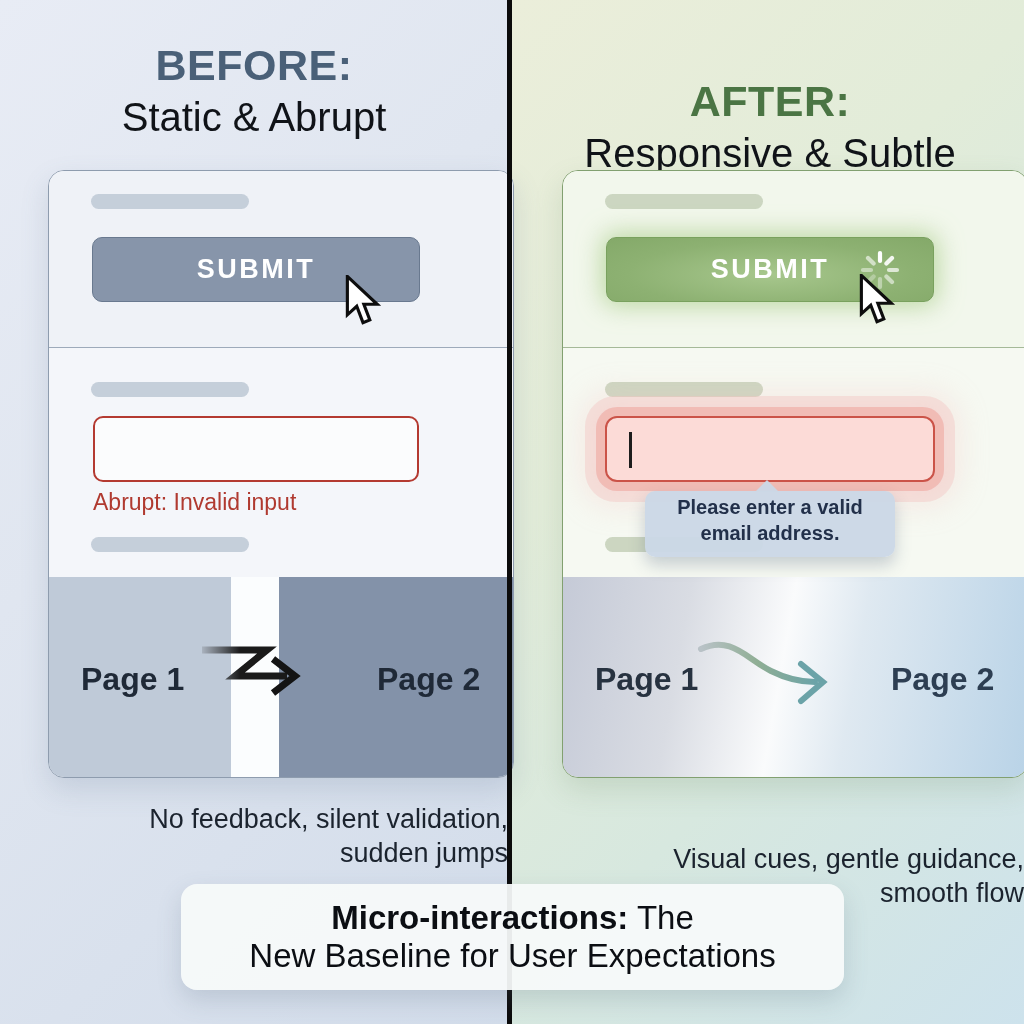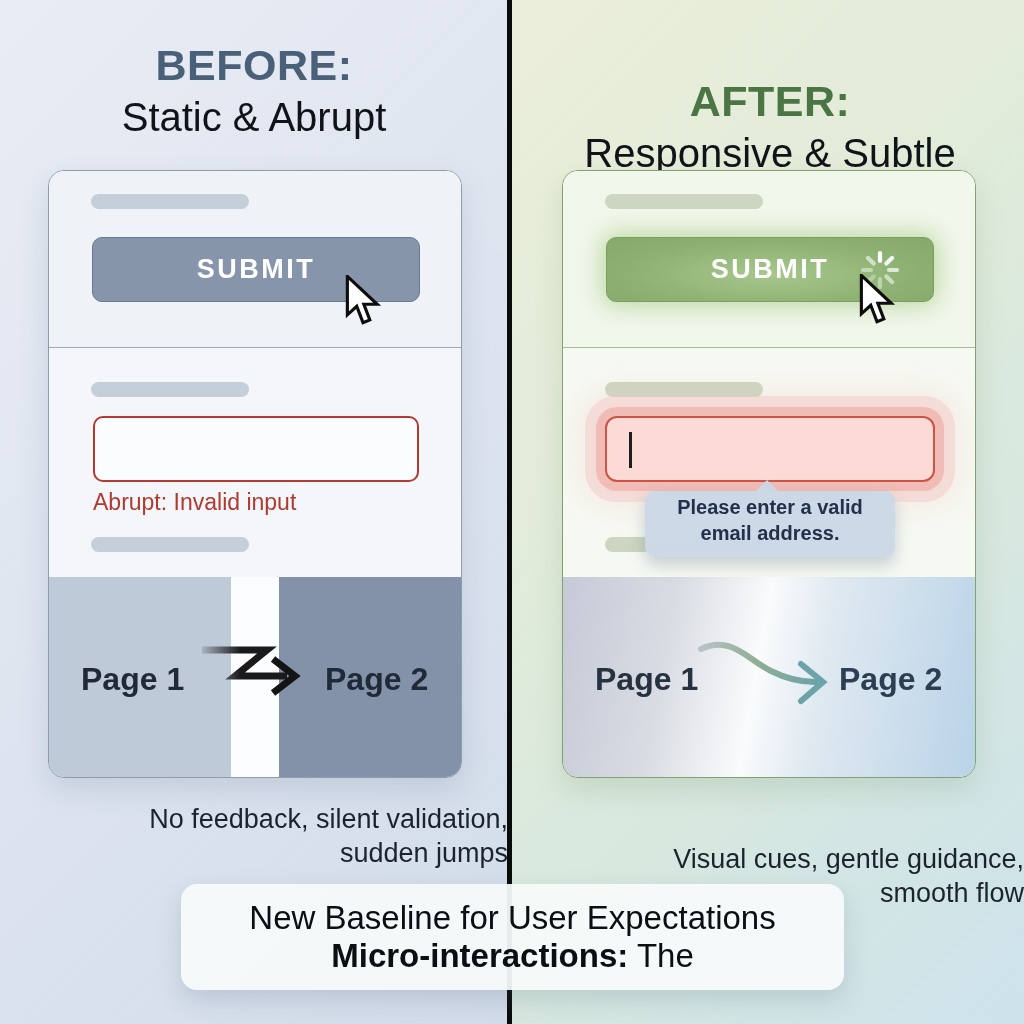--- a/index.html
+++ b/index.html
@@ -15,21 +15,21 @@
   .half.after{left:512px;background:linear-gradient(135deg,#ebeeda 0%,#e2ecd9 35%,#d7e8df 65%,#cde2ec 100%);}
   #divider{position:absolute;left:507px;top:0;width:5px;height:1024px;background:#0b0b0b;z-index:3;}
   
   .head-wrap{position:absolute;top:42px;width:508px;text-align:center;z-index:2;}
   .head-wrap.rt{left:516px;}
   .panel-heading{font-size:43px;font-weight:700;line-height:1.1;letter-spacing:.5px;}
   .panel-heading.before-c{color:#4a6078;}
   .panel-heading.after-c{color:#4b7544;margin-top:36px;}
   .panel-sub{font-size:40px;font-weight:500;color:#101318;line-height:1.1;margin-top:6px;}
   
-  .card{position:absolute;top:170px;width:414px;height:608px;border-radius:16px;overflow:hidden;z-index:2;}
+  .card{position:absolute;top:170px;width:466px;height:608px;border-radius:16px;overflow:hidden;z-index:2;}
   .card.before-card{left:48px;background:#f4f6fa;border:1.5px solid #8e9cae;box-shadow:0 12px 28px rgba(90,110,140,.18);}
   .card.after-card{left:562px;background:#f6f9f2;border:1.5px solid #82a070;box-shadow:0 12px 28px rgba(110,140,100,.2);}
   .sec-top{position:absolute;left:0;top:0;width:100%;height:177px;}
   .before-card .sec-top{background:#eff2f7;}
   .after-card .sec-top{background:#f2f7ec;}
   .card-divider{position:absolute;left:0;top:176px;width:100%;height:0;border-top:1.5px solid;}
   .before-card .card-divider{border-color:#9daaba;}
   .after-card .card-divider{border-color:#a5b998;}
   .skeleton{position:absolute;left:42px;width:158px;height:15px;border-radius:8px;}
   .before-card .skeleton{background:#c5cfda;}
@@ -189,20 +189,20 @@
   </div>
 
   <svg class="cursor" style="left:344px;top:275px;" width="38" height="54" viewBox="0 0 26 38">
     <path d="M2 1 L2 28 L8.6 22 L13 33.5 L17.8 31.6 L13.6 20.6 L23 20.6 Z" fill="#ffffff" stroke="#0d0d0d" stroke-width="2.2" stroke-linejoin="miter"></path>
   </svg>
   <svg class="cursor" style="left:858px;top:274px;" width="38" height="54" viewBox="0 0 26 38">
     <path d="M2 1 L2 28 L8.6 22 L13 33.5 L17.8 31.6 L13.6 20.6 L23 20.6 Z" fill="#ffffff" stroke="#0d0d0d" stroke-width="2.2" stroke-linejoin="miter"></path>
   </svg>
 
   <div id="banner">
-    <div class="banner-line">New Baseline for User Expectations</div>
     <div class="banner-line">
       <span class="banner-bold">Micro-interactions:</span>
       <span>The</span>
     </div>
+    <div class="banner-line">New Baseline for User Expectations</div>
   </div>
 
 </div>
 
 </body></html>

